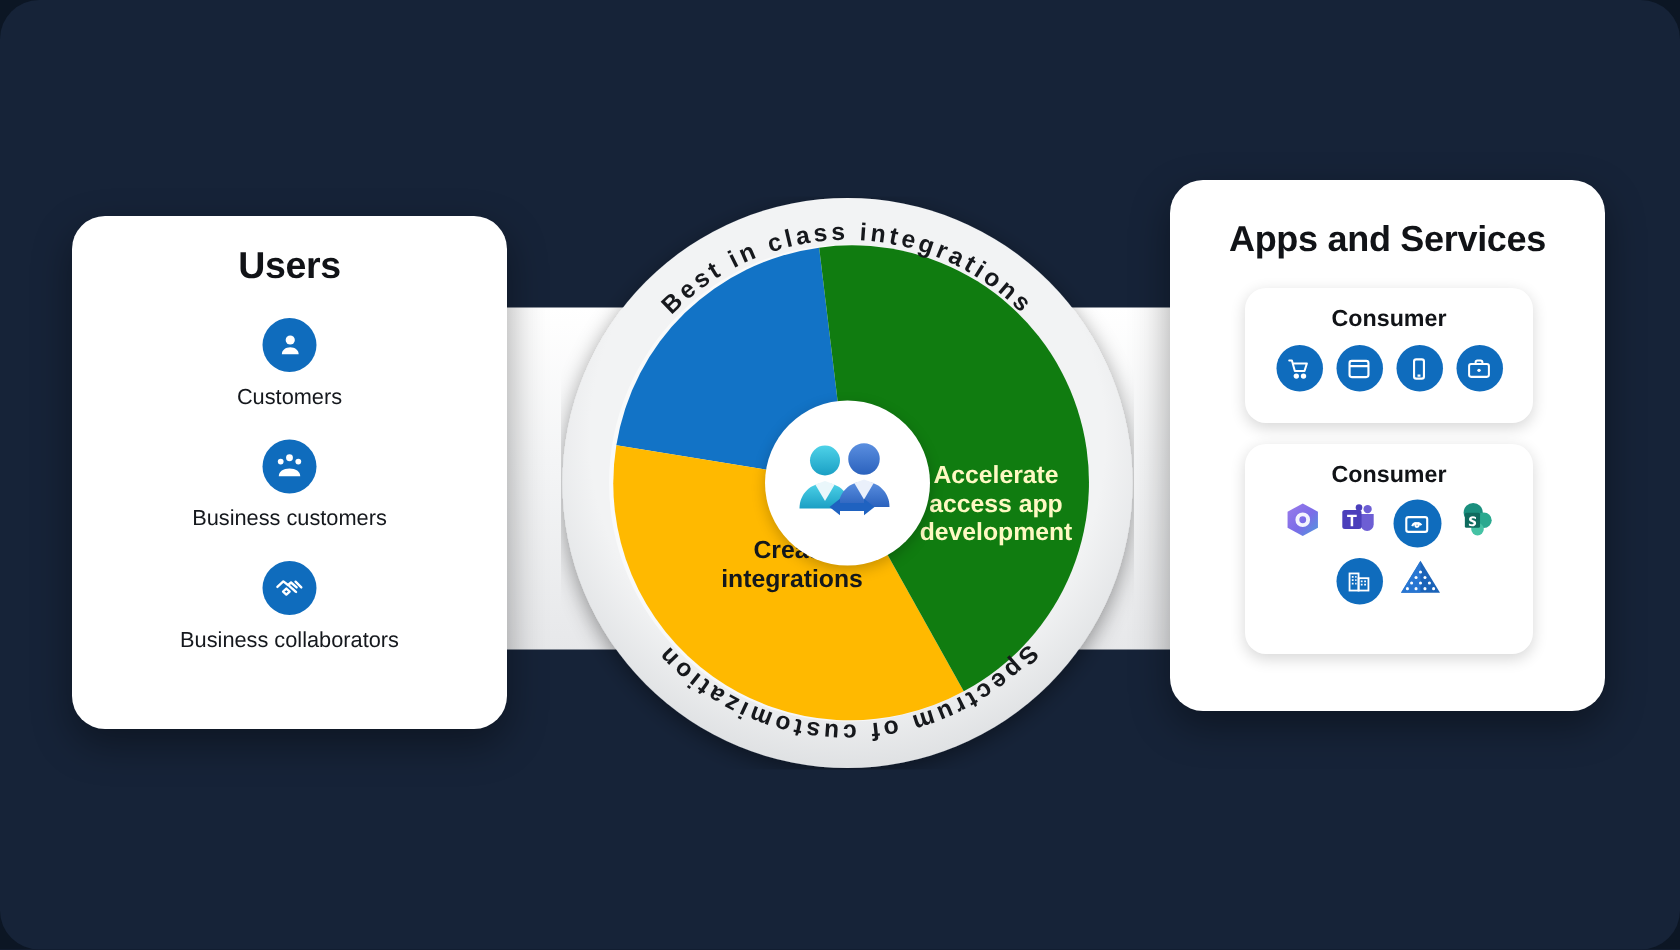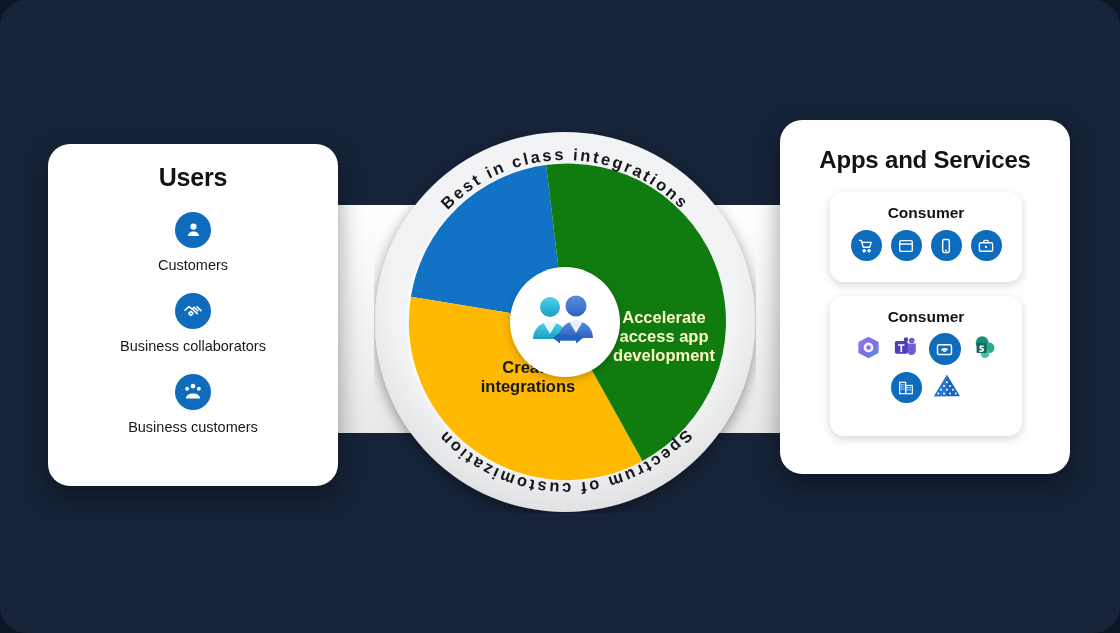--- a/index.html
+++ b/index.html
@@ -145,40 +145,40 @@
         <svg width="21" height="21" viewBox="0 0 24 24" fill="#fff">
           <circle cx="12" cy="7.6" r="3.5"></circle>
           <path d="M5.6 18.4c0-3.2 2.9-5.3 6.4-5.3s6.4 2.1 6.4 5.3z"></path>
         </svg>
       </span>
       <div class="user-label">Customers</div>
     </div>
 
     <div class="user-row">
       <span class="bubble">
+        <svg width="22" height="22" viewBox="0 0 24 24" fill="#fff">
+          <circle cx="12" cy="5.6" r="2.5"></circle>
+          <circle cx="5.6" cy="8.4" r="2.1"></circle>
+          <circle cx="18.4" cy="8.4" r="2.1"></circle>
+          <path d="M4.2 19.1c0-3.4 3.3-5.6 7.8-5.6s7.8 2.2 7.8 5.6z"></path>
+        </svg>
+      </span>
+      <div class="user-label">Business customers</div>
+    </div>
+
+    <div class="user-row">
+      <span class="bubble">
         <svg width="22" height="22" viewBox="0 0 24 24" fill="none" stroke="#fff" stroke-width="1.7" stroke-linecap="round" stroke-linejoin="round">
           <path d="M3.2 11.2 7.5 7.2l3.4 2.6 2.2-1.8 4.1 3.6"></path>
           <path d="M12.1 14.6 9.7 12.4 7.3 14.6l2.4 2.2z"></path>
           <path d="M14.3 12.6l2.5 2.3M11.8 10.4l4.6 4.2"></path>
           <path d="M20.6 11.6 16.4 7.4"></path>
         </svg>
       </span>
       <div class="user-label">Business collaborators</div>
-    </div>
-
-    <div class="user-row">
-      <span class="bubble">
-        <svg width="22" height="22" viewBox="0 0 24 24" fill="#fff">
-          <circle cx="12" cy="5.6" r="2.5"></circle>
-          <circle cx="5.6" cy="8.4" r="2.1"></circle>
-          <circle cx="18.4" cy="8.4" r="2.1"></circle>
-          <path d="M4.2 19.1c0-3.4 3.3-5.6 7.8-5.6s7.8 2.2 7.8 5.6z"></path>
-        </svg>
-      </span>
-      <div class="user-label">Business customers</div>
     </div>
   </div>
 
   <div class="panel apps">
     <div class="panel-title">Apps and Services</div>
 
     <div class="subcard consumer">
       <div class="sub-title">Consumer</div>
       <div class="icon-row">
         <span class="cbubble">

